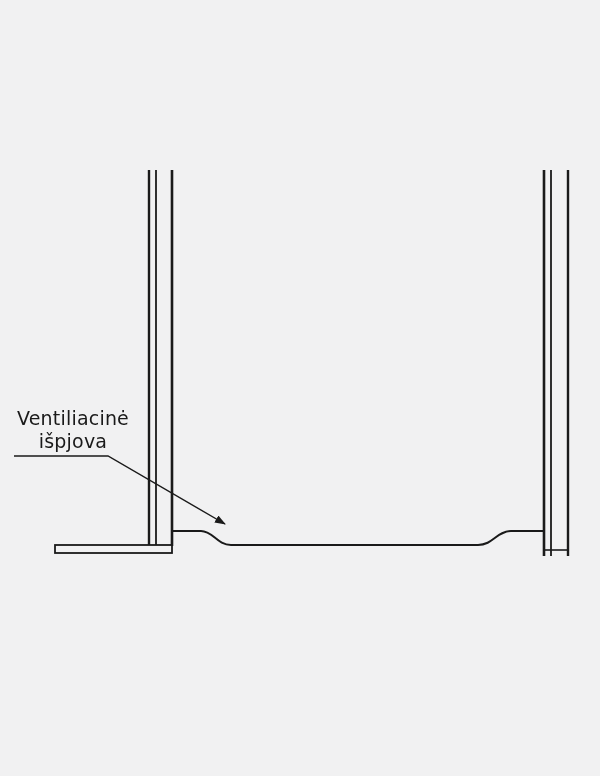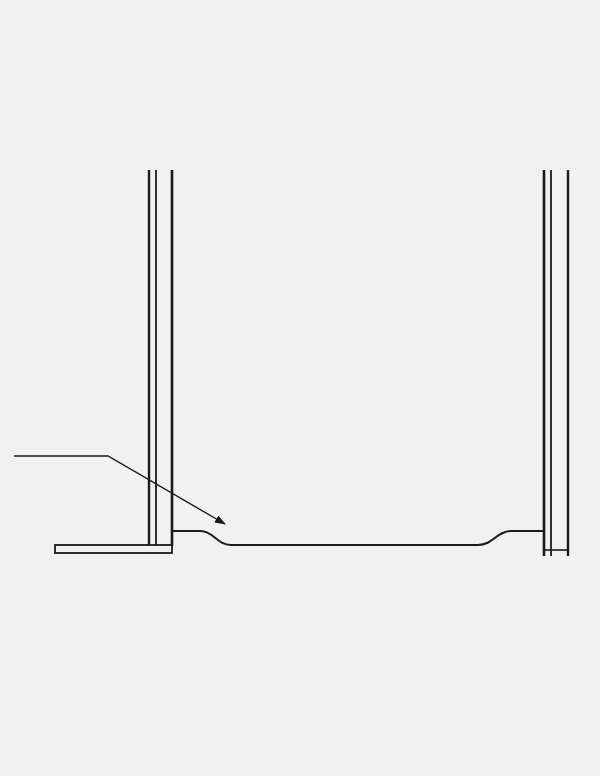--- a/index.html
+++ b/index.html
@@ -54,15 +54,17 @@
     </g>
 
     <rect x="55" y="545" width="117" height="8" fill="#f1f1f2" stroke="#1a1a1a" stroke-width="1.8"></rect>
 
     <path d="M 172 531 L 201 531 C 213 531 217 545 231 545 L 478 545 C 493 545 497 531 511 531 L 544 531" fill="none" stroke="#1a1a1a" stroke-width="2"></path>
 
     <polyline points="14,456 108,456 225,524" fill="none" stroke="#1a1a1a" stroke-width="1.4" marker-end="url(#arrow)"></polyline>
   </svg>
 
   <div class="label">
+    <div>Ventiliacinė</div>
+    <div>išpjova</div>
   </div>
 
 </div>
 
 </body></html>

